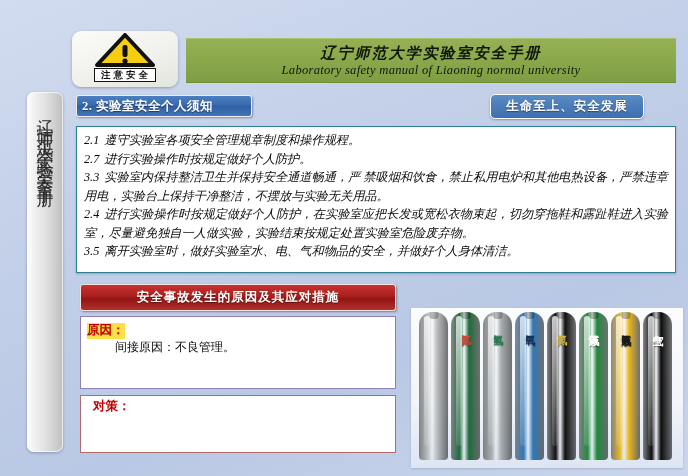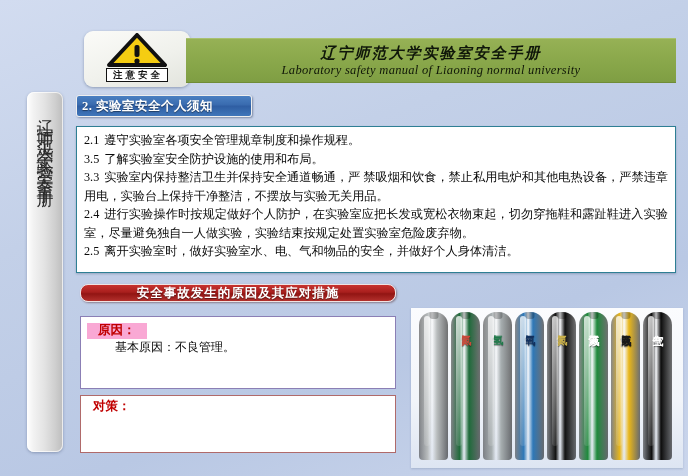--- a/index.html
+++ b/index.html
@@ -27,21 +27,21 @@
     line-height:1;white-space:nowrap;
   }
 
   
   .warn-card{
     position:absolute;left:72px;top:31px;width:106px;height:56px;
     border-radius:9px;
     background:linear-gradient(160deg,#fbfbf8 0%,#f0f1ec 55%,#e2e4dd 100%);
     box-shadow:0 1px 3px rgba(30,45,80,.35);
     display:flex;flex-direction:column;align-items:center;justify-content:flex-start;
-    padding-top:2px;box-sizing:border-box;margin-left:12px;
+    padding-top:2px;box-sizing:border-box;
   }
   .warn-tri{width:60px;height:34px;display:block;}
   .warn-cap{
     margin-top:1px;border:1.5px solid #111;background:#fff;
     font-size:9.5px;letter-spacing:3px;color:#111;font-weight:bold;
     padding:1px 4px 1px 6px;line-height:1.1;
     font-family:"Liberation Sans","DejaVu Sans",sans-serif;
   }
 
   
@@ -96,48 +96,49 @@
   .notice{
     position:absolute;left:76px;top:126px;width:600px;height:147px;
     background:#ffffff;border:1.5px solid #2e7f94;
     box-shadow:0 1px 2px rgba(20,40,70,.25);
     box-sizing:border-box;padding:4px 7px 3px 7px;
   }
   .n-line{
     font-size:12.2px;color:#0a0a0a;line-height:1.52;
     font-family:"Liberation Serif","DejaVu Serif",serif;
     text-align:justify;
+    font-style:italic;
   }
   .n-line .num{margin-right:2px;}
 
   
   .redbar{
-    position:absolute;left:80px;top:284px;width:316px;height:18px;
-    border-radius:8px;
+    position:absolute;left:80px;top:284px;width:316px;height:27px;
+    border-radius:3px;
     background:linear-gradient(180deg,#c7332f 0%,#a91f1d 45%,#921513 55%,#b3302c 100%);
     border:1px solid #f0e3e3;
     box-shadow:1px 1px 2px rgba(60,10,10,.4);
     display:flex;align-items:center;justify-content:center;box-sizing:border-box;
   }
   .redbar-label{
     color:#fff;font-size:12.5px;font-weight:bold;letter-spacing:1px;
     font-family:"Liberation Serif","DejaVu Serif",serif;
     text-shadow:0 1px 1px rgba(0,0,0,.45);
   }
 
   
   .causebox{
     position:absolute;left:80px;top:316px;width:316px;height:73px;
     background:#ffffff;border:1.5px solid #8b7fb5;
     box-sizing:border-box;padding:3px 6px;
   }
   .cause-head{
     font-size:12.5px;font-weight:bold;color:#c00000;
     font-family:"Liberation Serif","DejaVu Serif",serif;
-    background:#f9a8d4;display:inline-block;padding:0 11px;line-height:1.25;
+    background:#fde047;display:inline-block;padding:0 0;line-height:1.25;
   }
   .cause-item{
     font-size:12px;color:#0a0a0a;line-height:1.35;padding-left:28px;
     font-family:"Liberation Serif","DejaVu Serif",serif;
   }
 
   
   .measbox{
     position:absolute;left:80px;top:395px;width:316px;height:58px;
     background:#ffffff;border:1.5px solid #b06a6a;
@@ -204,51 +205,54 @@
 
   <div class="banner">
     <div class="banner-cn">辽宁师范大学实验室安全手册</div>
     <div class="banner-en">Laboratory safety manual of Liaoning normal university</div>
   </div>
 
   <div class="sec-tab">
     <span class="sec-tab-label">2. 实验室安全个人须知</span>
   </div>
 
+  <div class="slogan">
+    <span class="slogan-label">生命至上、安全发展</span>
+  </div>
 
   <div class="notice">
     <div class="n-line">
       <span class="num">2.1</span>
       <span>遵守实验室各项安全管理规章制度和操作规程。</span>
     </div>
     <div class="n-line">
-      <span class="num">3.5</span>
-      <span>了解实验室安全防护设施的使用和布局。</span>
+      <span class="num">2.7</span>
+      <span>进行实验操作时按规定做好个人防护。</span>
     </div>
     <div class="n-line">
       <span class="num">3.3</span>
       <span>实验室内保持整洁卫生并保持安全通道畅通，严 禁吸烟和饮食，禁止私用电炉和其他电热设备，严禁违章用电，实验台上保持干净整洁，不摆放与实验无关用品。</span>
     </div>
     <div class="n-line">
       <span class="num">2.4</span>
       <span>进行实验操作时按规定做好个人防护，在实验室应把长发或宽松衣物束起，切勿穿拖鞋和露趾鞋进入实验室，尽量避免独自一人做实验，实验结束按规定处置实验室危险废弃物。</span>
     </div>
     <div class="n-line">
-      <span class="num">2.5</span>
+      <span class="num">3.5</span>
       <span>离开实验室时，做好实验室水、电、气和物品的安全，并做好个人身体清洁。</span>
     </div>
   </div>
 
   <div class="redbar">
     <span class="redbar-label">安全事故发生的原因及其应对措施</span>
   </div>
 
   <div class="causebox">
     <div class="cause-head">原因：</div>
-    <div class="cause-item">基本原因：不良管理。</div>
+    <div class="cause-item">间接原因：不良管理。</div>
   </div>
 
   <div class="measbox">
     <div class="meas-head">对策：</div>
   </div>
 
   <div class="photo">
     <div class="cyl-row" id="cyl-row">
         <div class="cyl" style="background: linear-gradient(90deg, rgba(0, 0, 0, 0.45) 0%, rgb(185, 189, 190) 30%, rgba(255, 255, 255, 0.133) 45%, rgb(185, 189, 190) 62%, rgba(0, 0, 0, 0.55) 100%);">
           <div class="neck"></div>

